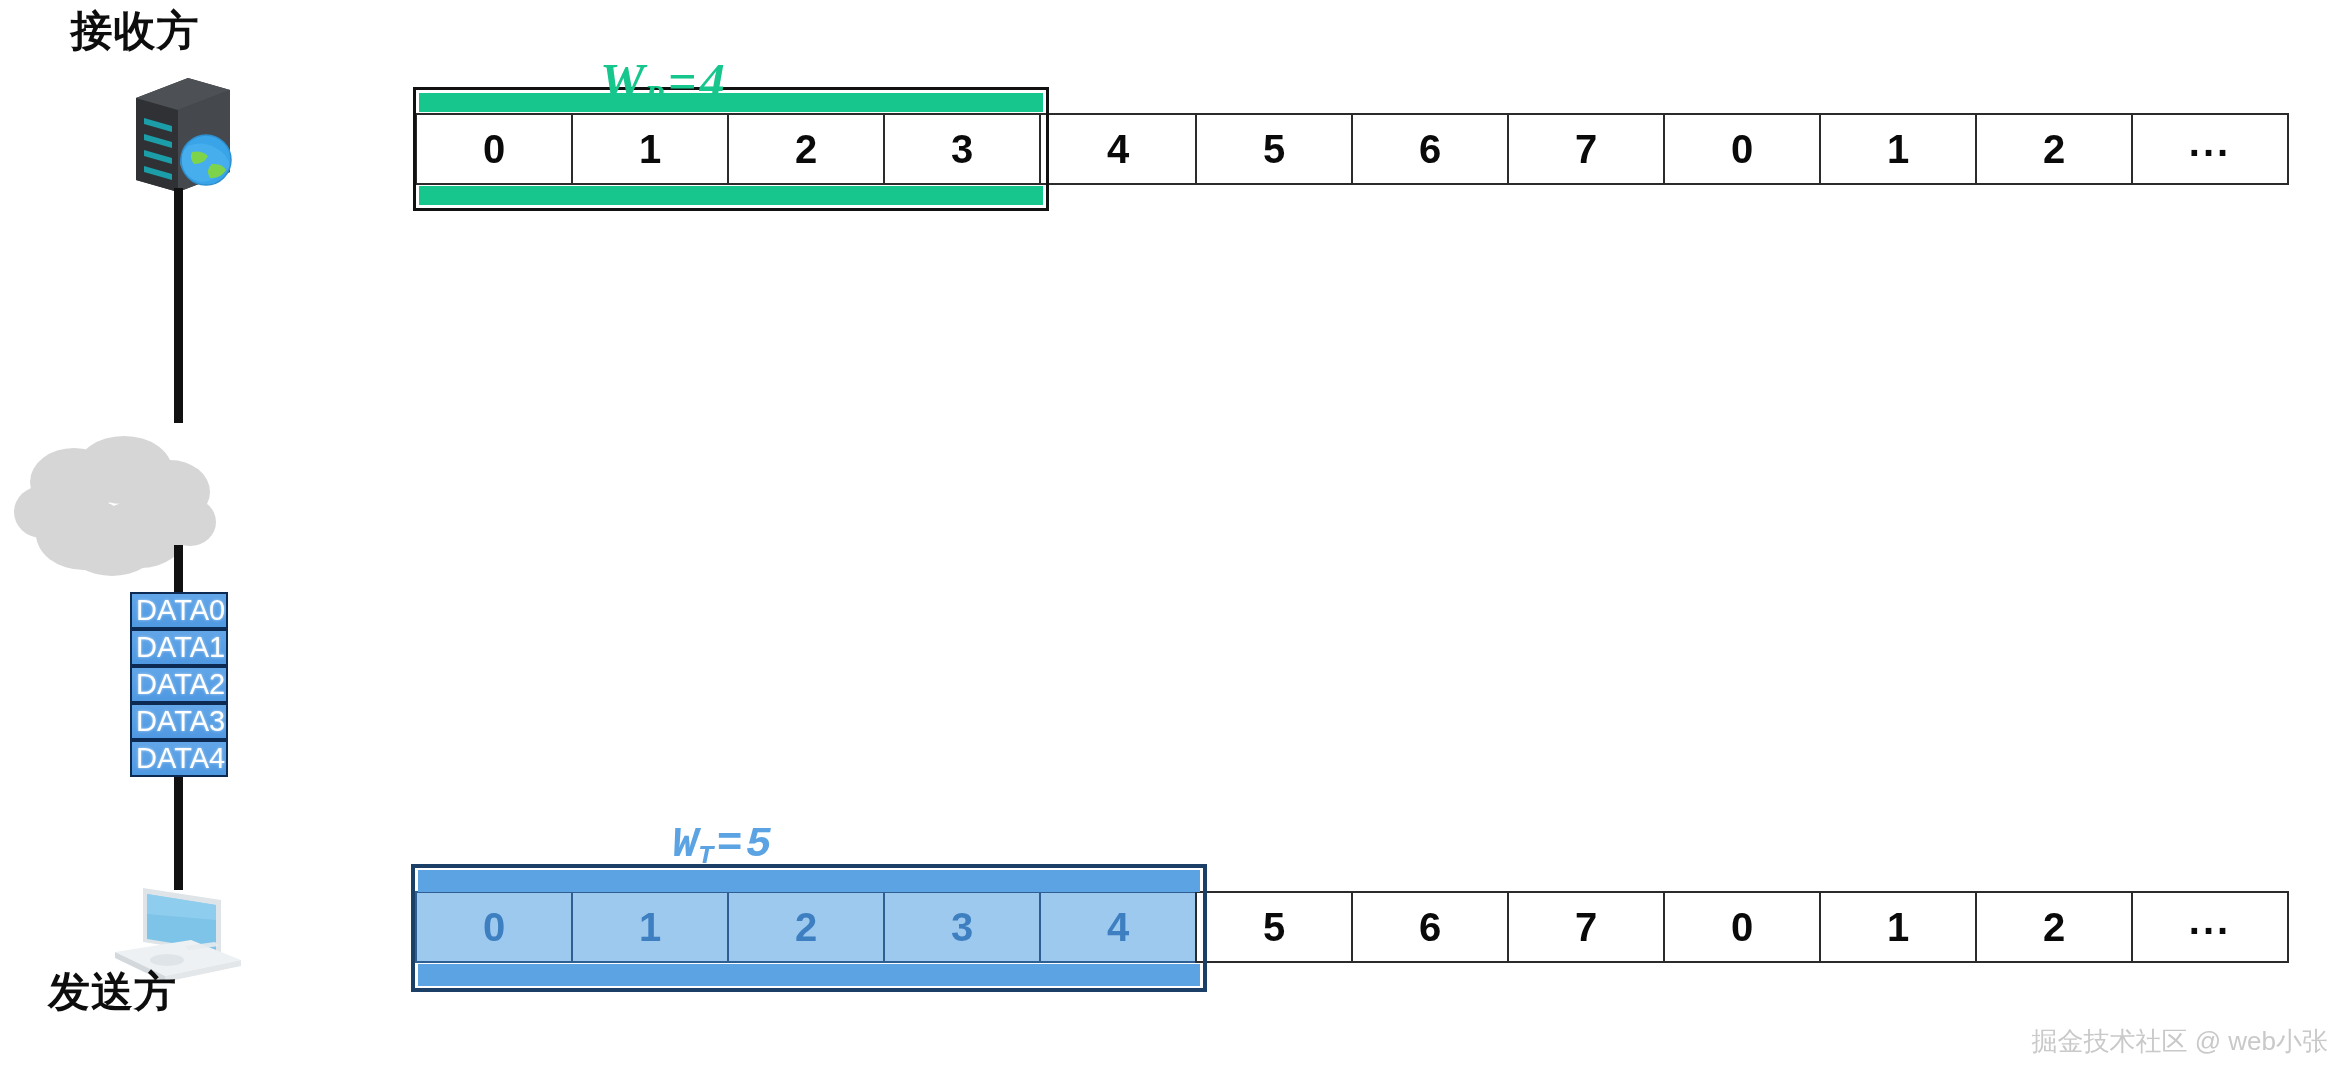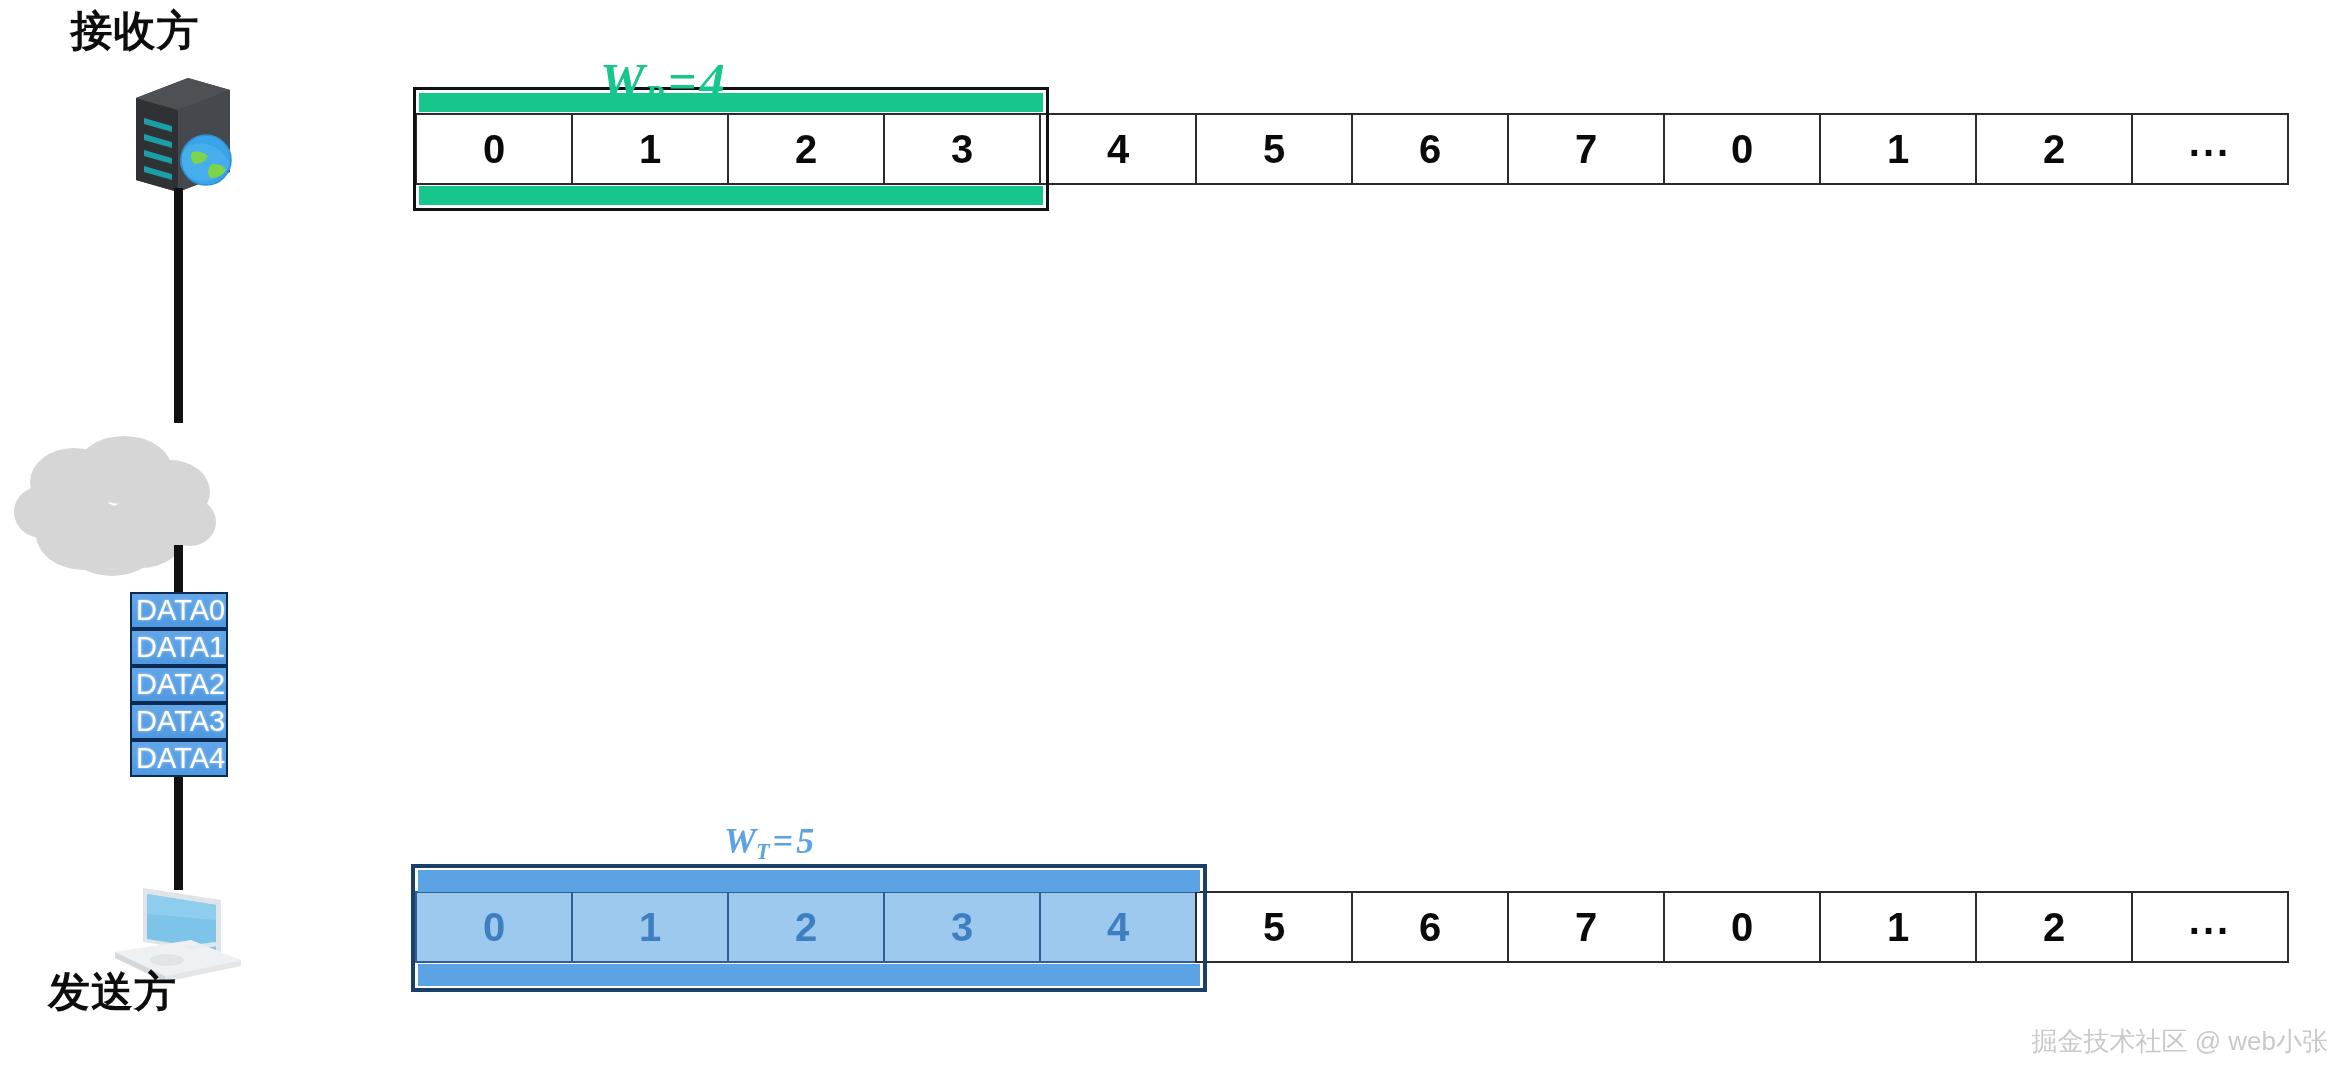--- a/index.html
+++ b/index.html
@@ -206,24 +206,25 @@
     white-space: nowrap;
   }
   #wr-label {
     left: 600px;
     top: 32px;
     font-size: 50px;
     color: #16c68c;
     margin-top: 20px;
   }
   #wt-label {
-    left: 724px;
+    left: 672px;
     top: 820px;
-    font-size: 36px;
+    font-size: 43px;
     color: #5ba3e3;
+    font-family: Liberation Mono, monospace;
   }
   .window-label sub {
     font-size: 0.62em;
     font-style: italic;
     vertical-align: -0.28em;
   }
   .window-label .eq {
     font-style: normal;
     padding: 0 3px;
   }

